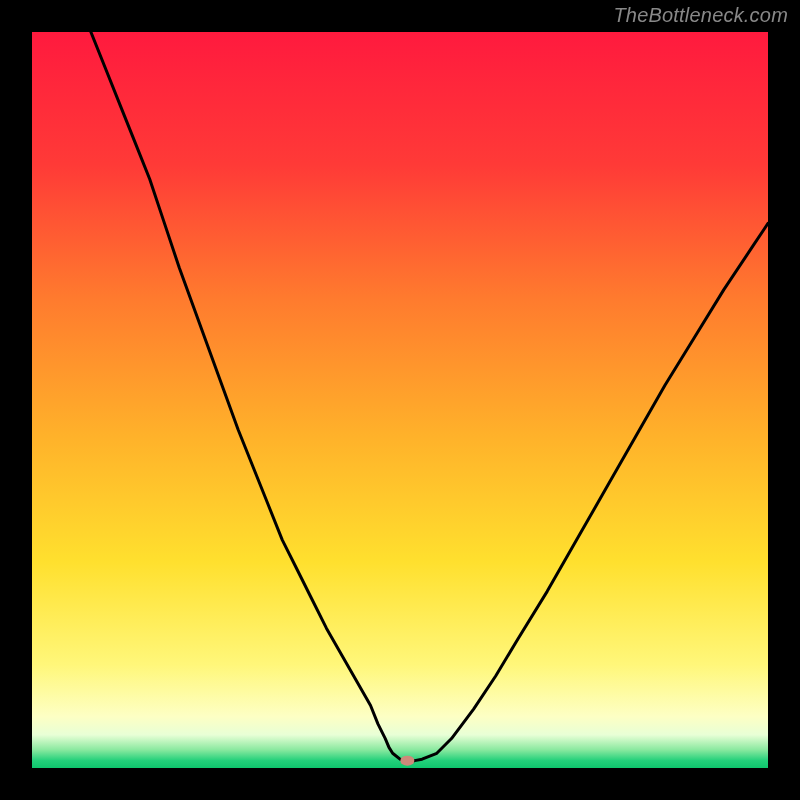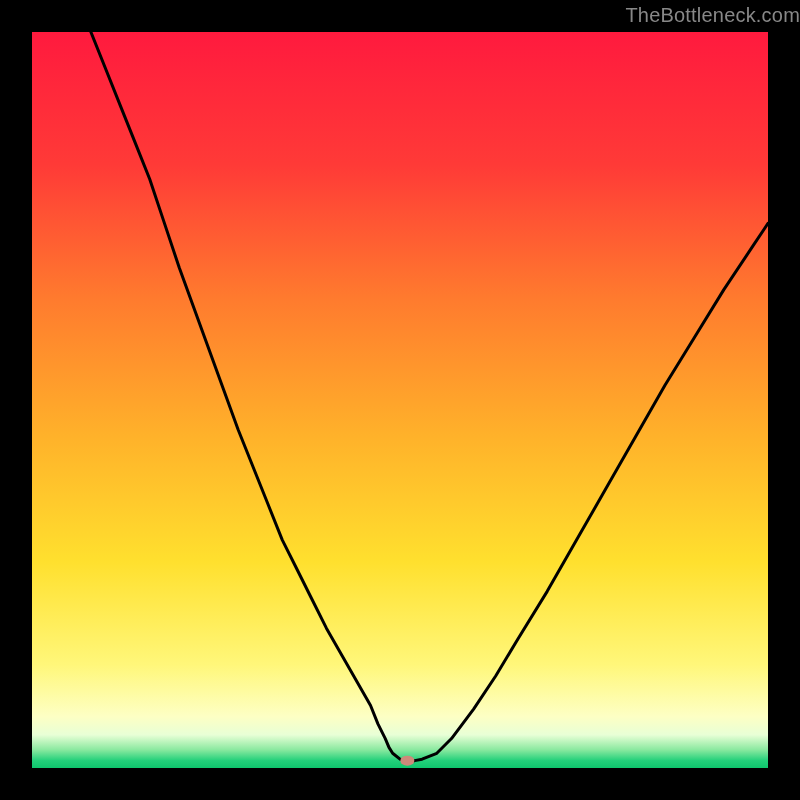--- a/index.html
+++ b/index.html
@@ -48,14 +48,14 @@
             <stop offset="97.5%" stop-color="#8be9a0"></stop>
             <stop offset="99%" stop-color="#22d07a"></stop>
             <stop offset="100%" stop-color="#0fc56d"></stop>
           </linearGradient>
         </defs>
         <rect x="0" y="0" width="736" height="736" fill="url(#bg-grad)"></rect>
         <path d="M58.88 0.00 L73.60 36.80 L88.32 73.60 L103.04 110.40 L117.76 147.20 L132.48 191.36 L147.20 235.52 L161.92 276.00 L176.64 316.48 L191.36 356.96 L206.08 397.44 L220.80 434.24 L235.52 471.04 L250.24 507.84 L264.96 537.28 L279.68 566.72 L294.40 596.16 L309.12 621.92 L323.84 647.68 L338.56 673.44 L345.92 691.84 L353.28 706.56 L356.96 715.39 L360.64 721.28 L368.00 727.17 L375.36 728.64 L382.72 728.64 L390.08 727.17 L404.80 721.28 L419.52 706.56 L441.60 677.12 L463.68 644.00 L485.76 607.20 L515.20 559.36 L544.64 507.84 L574.08 456.32 L603.52 404.80 L632.96 353.28 L662.40 305.44 L691.84 257.60 L721.28 213.44 L736.00 191.36" fill="none" stroke="#000000" stroke-width="3" stroke-linejoin="round" stroke-linecap="round"></path>
         <ellipse cx="375.36" cy="728.64" rx="7" ry="5" fill="#cd8a7a"></ellipse>
       </svg>
     </div>
-  <div class="watermark" style="right: 0; top: 4px;">TheBottleneck.com</div>
+  <div class="watermark" style="right: 12px; top: 4px; font-style: italic;">TheBottleneck.com</div>
 </div>
 
 </body></html>

